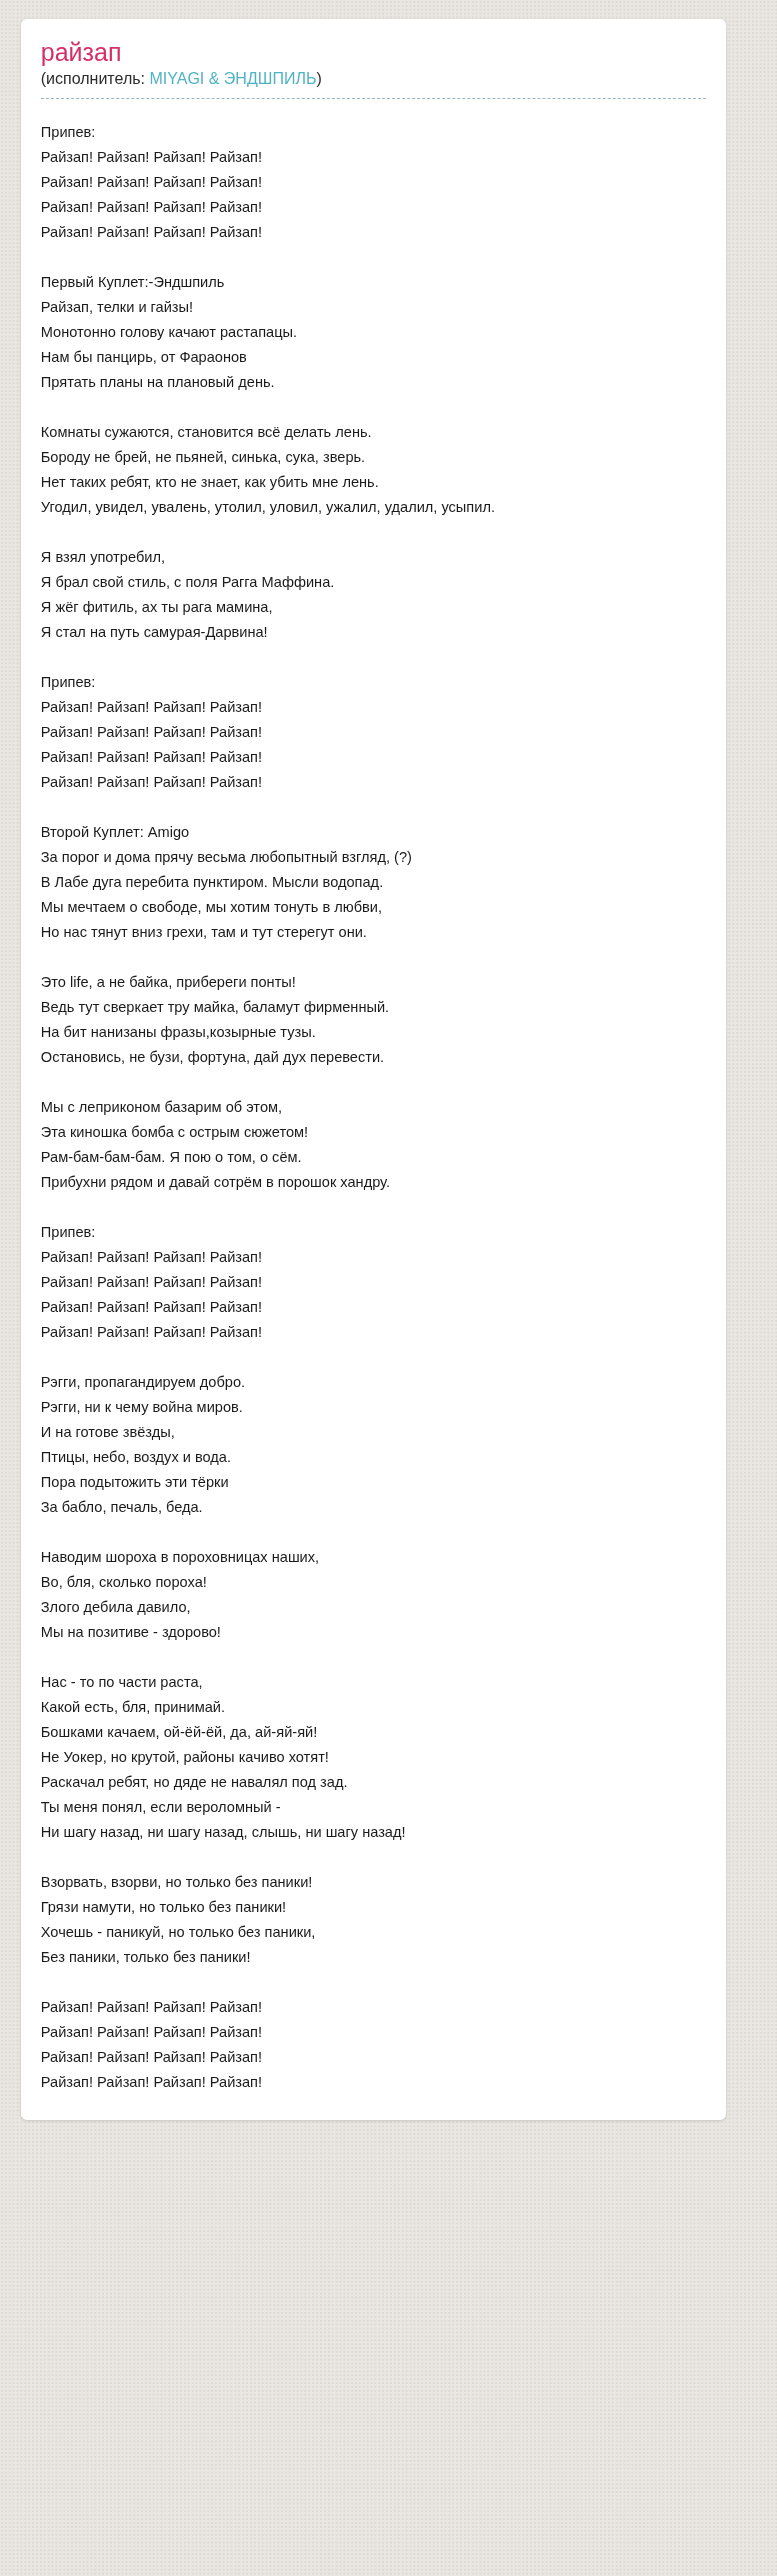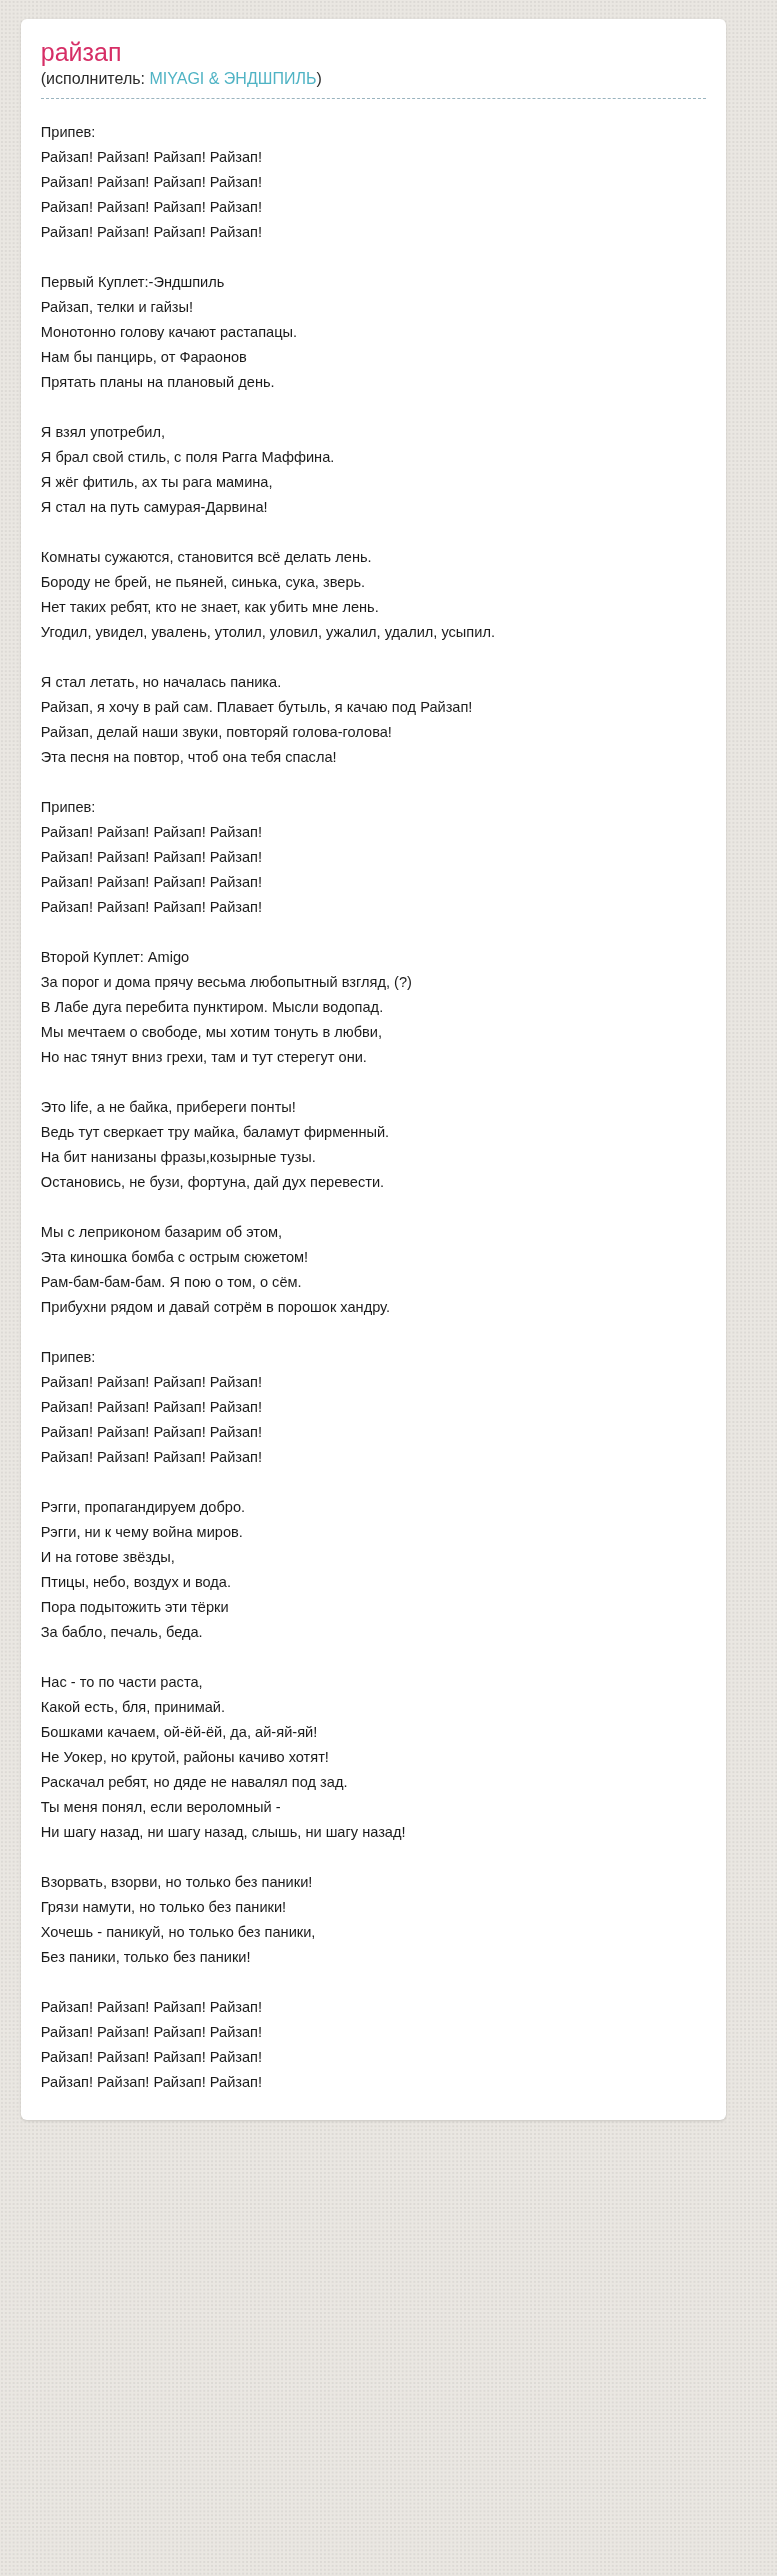--- a/index.html
+++ b/index.html
@@ -72,28 +72,28 @@
     <div class="header">
       <h1 class="title">райзап</h1>
       <div class="artist-line">
         <span>(исполнитель:</span>
         <a class="artist-link">MIYAGI &amp; ЭНДШПИЛЬ</a><span>)</span>
       </div>
     </div>
     <div class="lyrics" id="lyrics">
         <p class="stanza">Припев:<br>Райзап! Райзап! Райзап! Райзап!<br>Райзап! Райзап! Райзап! Райзап!<br>Райзап! Райзап! Райзап! Райзап!<br>Райзап! Райзап! Райзап! Райзап!</p>
         <p class="stanza">Первый Куплет:-Эндшпиль<br>Райзап, телки и гайзы!<br>Монотонно голову качают растапацы.<br>Нам бы панцирь, от Фараонов<br>Прятать планы на плановый день.</p>
+        <p class="stanza">Комнаты сужаются, становится всё делать лень.<br>Бороду не брей, не пьяней, синька, сука, зверь.<br>Нет таких ребят, кто не знает, как убить мне лень.<br>Угодил, увидел, увалень, утолил, уловил, ужалил, удалил, усыпил.</p>
         <p class="stanza">Я взял употребил,<br>Я брал свой стиль, с поля Рагга Маффина.<br>Я жёг фитиль, ах ты рага мамина,<br>Я стал на путь самурая-Дарвина!</p>
-        <p class="stanza">Комнаты сужаются, становится всё делать лень.<br>Бороду не брей, не пьяней, синька, сука, зверь.<br>Нет таких ребят, кто не знает, как убить мне лень.<br>Угодил, увидел, увалень, утолил, уловил, ужалил, удалил, усыпил.</p>
-        <p class="stanza">Я стал летать, но началась паника.<br>Райзап, я хочу в рай сам. Плавает бутыль, я качаю под Райзап!<br>Райзап, делай наши звуки, повторяй голова-голова!<br>Эта песня на повтор, чтоб она тебя спасла!</p>
         <p class="stanza">Припев:<br>Райзап! Райзап! Райзап! Райзап!<br>Райзап! Райзап! Райзап! Райзап!<br>Райзап! Райзап! Райзап! Райзап!<br>Райзап! Райзап! Райзап! Райзап!</p>
         <p class="stanza">Второй Куплет: Amigo<br>За порог и дома прячу весьма любопытный взгляд, (?)<br>В Лабе дуга перебита пунктиром. Мысли водопад.<br>Мы мечтаем о свободе, мы хотим тонуть в любви,<br>Но нас тянут вниз грехи, там и тут стерегут они.</p>
         <p class="stanza">Это life, а не байка, прибереги понты!<br>Ведь тут сверкает тру майка, баламут фирменный.<br>На бит нанизаны фразы,козырные тузы.<br>Остановись, не бузи, фортуна, дай дух перевести.</p>
         <p class="stanza">Мы с леприконом базарим об этом,<br>Эта киношка бомба с острым сюжетом!<br>Рам-бам-бам-бам. Я пою о том, о сём.<br>Прибухни рядом и давай сотрём в порошок хандру.</p>
         <p class="stanza">Припев:<br>Райзап! Райзап! Райзап! Райзап!<br>Райзап! Райзап! Райзап! Райзап!<br>Райзап! Райзап! Райзап! Райзап!<br>Райзап! Райзап! Райзап! Райзап!</p>
         <p class="stanza">Рэгги, пропагандируем добро.<br>Рэгги, ни к чему война миров.<br>И на готове звёзды,<br>Птицы, небо, воздух и вода.<br>Пора подытожить эти тёрки<br>За бабло, печаль, беда.</p>
+        <p class="stanza">Наводим шороха в пороховницах наших,<br>Во, бля, сколько пороха!<br>Злого дебила давило,<br>Мы на позитиве - здорово!</p>
         <p class="stanza">Нас - то по части раста,<br>Какой есть, бля, принимай.<br>Бошками качаем, ой-ёй-ёй, да, ай-яй-яй!<br>Не Уокер, но крутой, районы качиво хотят!<br>Раскачал ребят, но дяде не навалял под зад.<br>Ты меня понял, если вероломный -<br>Ни шагу назад, ни шагу назад, слышь, ни шагу назад!</p>
         <p class="stanza">Взорвать, взорви, но только без паники!<br>Грязи намути, но только без паники!<br>Хочешь - паникуй, но только без паники,<br>Без паники, только без паники!</p>
         <p class="stanza">Райзап! Райзап! Райзап! Райзап!<br>Райзап! Райзап! Райзап! Райзап!<br>Райзап! Райзап! Райзап! Райзап!<br>Райзап! Райзап! Райзап! Райзап!</p>
       </div>
   </div>
 </div>
 
 
 </body></html>

